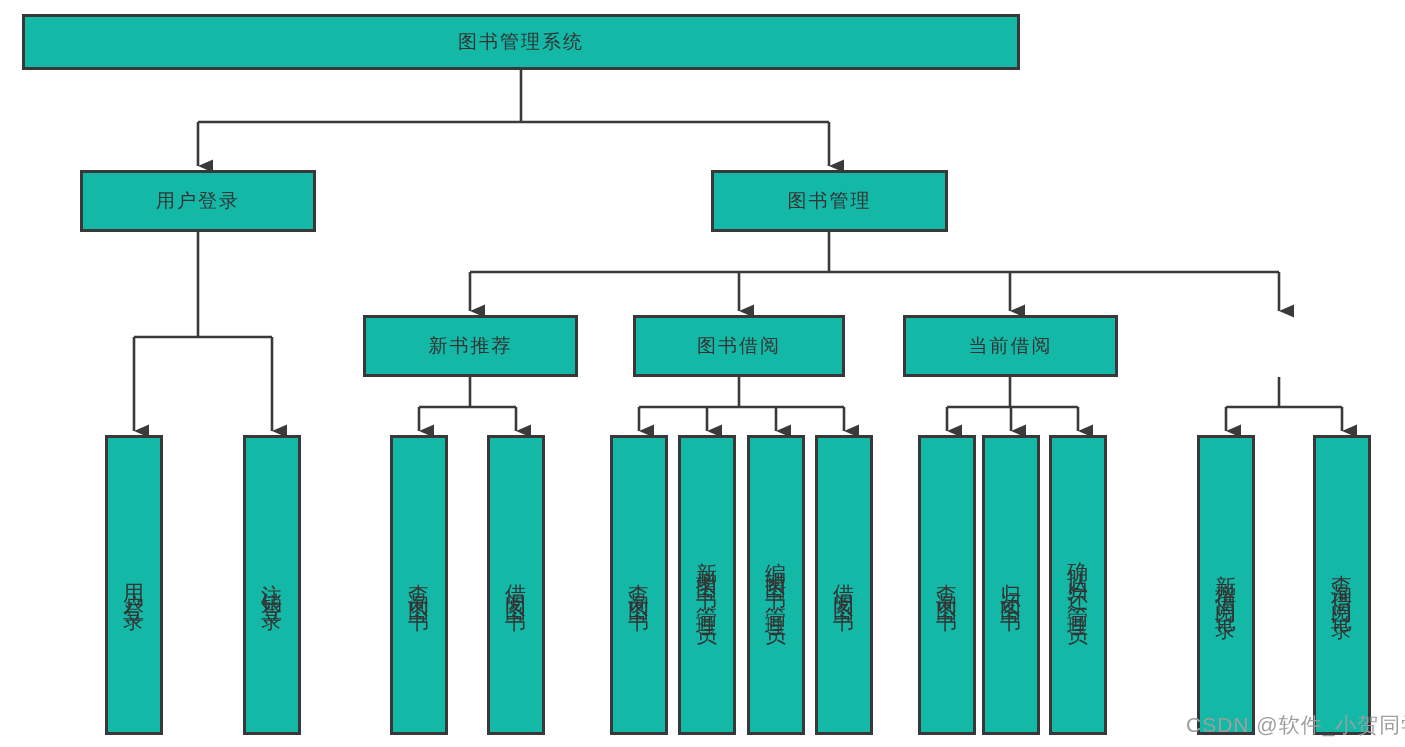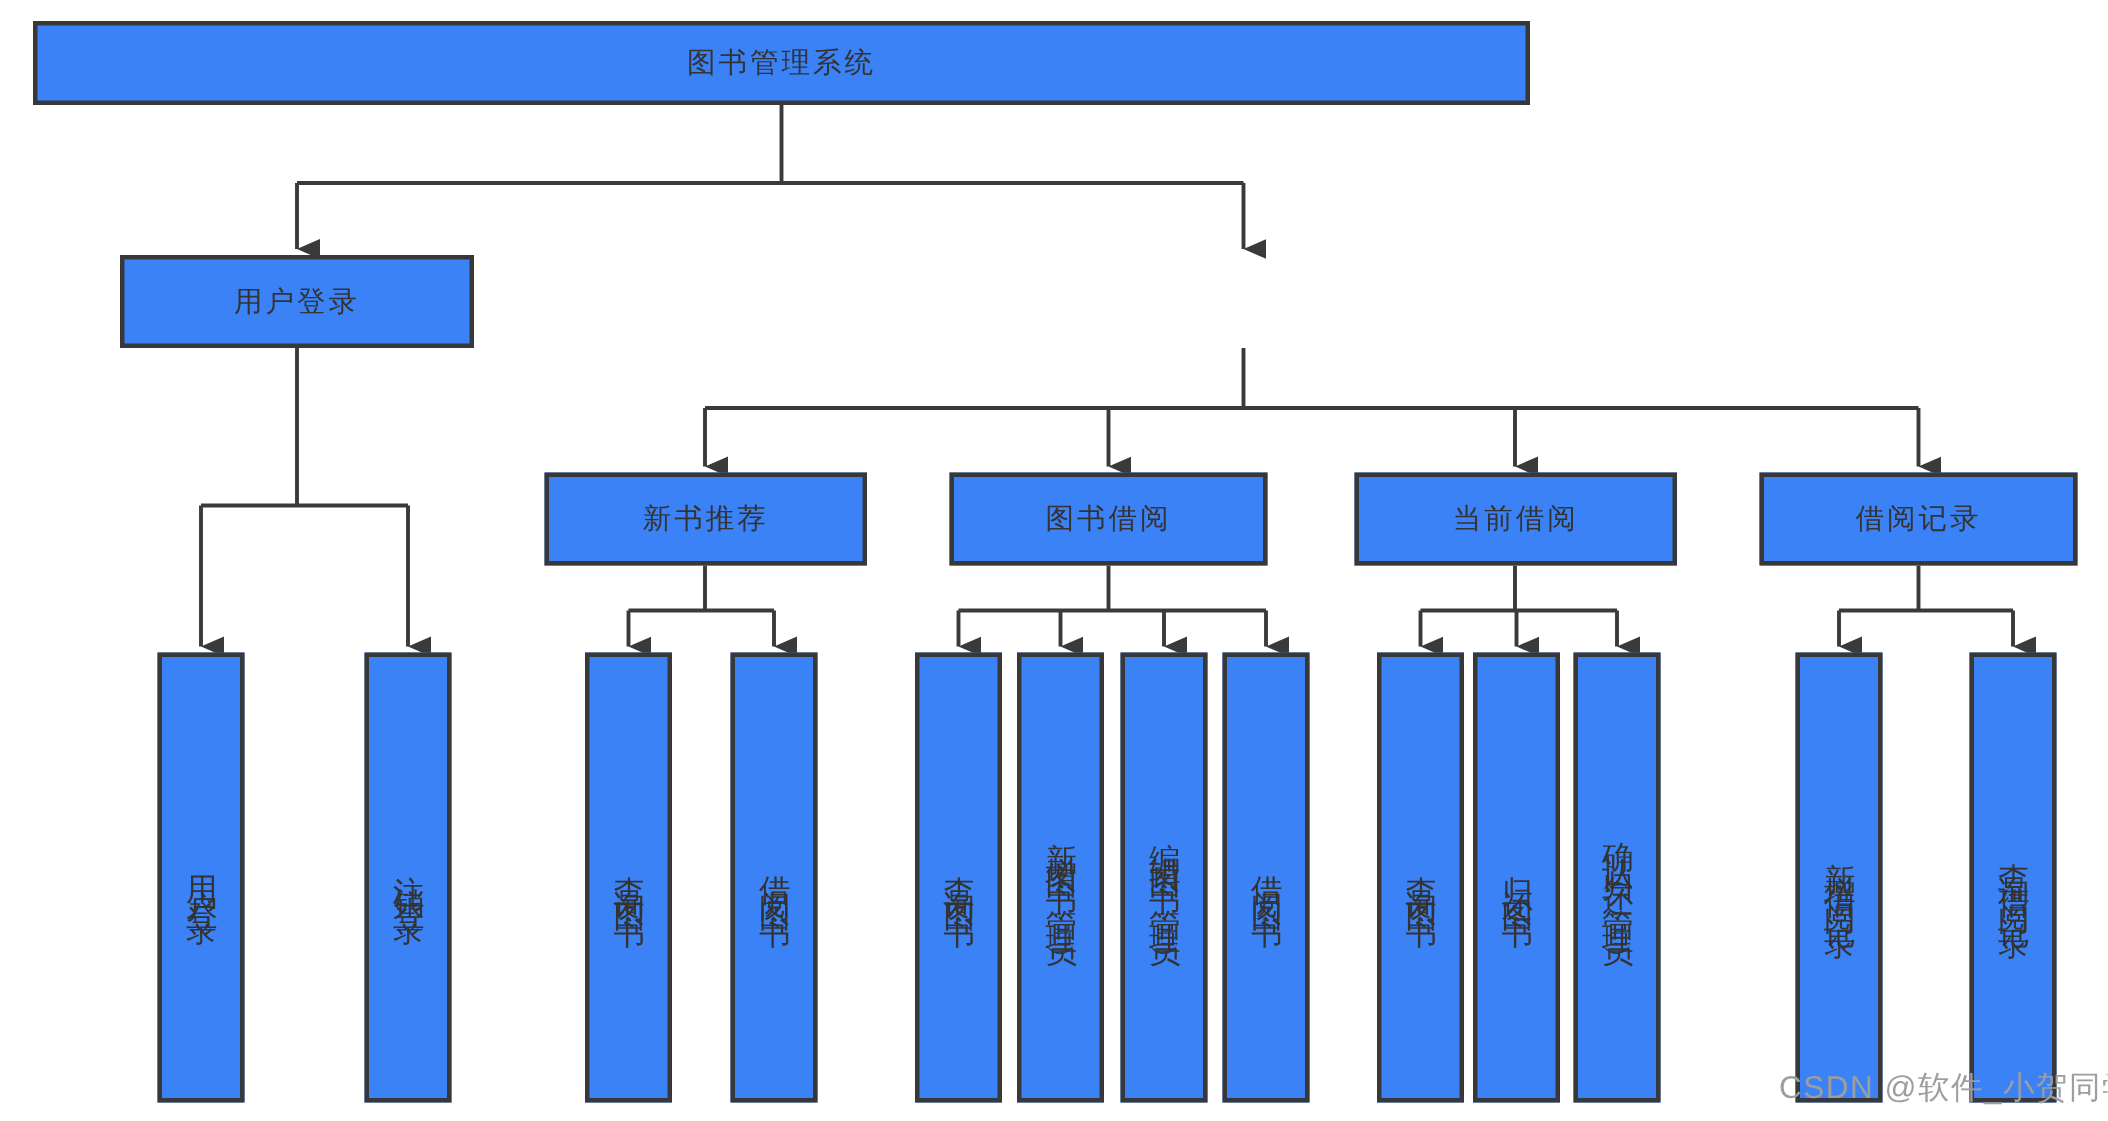--- a/index.html
+++ b/index.html
@@ -22,21 +22,21 @@
     height: 747px;
   }
   svg.connectors {
     position: absolute;
     left: 0;
     top: 0;
     pointer-events: none;
   }
   .box {
     position: absolute;
-    background: #3b82f6;
+    background: #14b8a6;
     border: 3px solid #383838;
     box-sizing: border-box;
     display: flex;
     align-items: center;
     justify-content: center;
     z-index: 2;
   }
   .box.h span {
     font-size: 19px;
     letter-spacing: 2px;
@@ -131,33 +131,33 @@
     </g>
   </svg>
 
   <div class="box h" style="left:22px; top:14px; width:998px; height:56px">
     <span>图书管理系统</span>
   </div>
 
   <div class="box h" style="left:80px; top:170px; width:236px; height:62px">
     <span>用户登录</span>
   </div>
+  <div class="box h" style="left:711px; top:170px; width:237px; height:62px">
+    <span>图书管理</span>
+  </div>
 
   <div class="box h" style="left:363px; top:315px; width:215px; height:62px">
     <span>新书推荐</span>
   </div>
   <div class="box h" style="left:903px; top:315px; width:215px; height:62px">
     <span>当前借阅</span>
   </div>
   <div class="box h" style="left:633px; top:315px; width:212px; height:62px">
     <span>图书借阅</span>
   </div>
-  <div class="box h" style="left:1173px; top:315px; width:212px; height:62px">
-    <span>借阅记录</span>
-  </div>
 
   <div class="box v" style="left:105px; top:435px; width:58px; height:300px">
     <span>用户登录</span>
   </div>
   <div class="box v" style="left:243px; top:435px; width:58px; height:300px">
     <span>注销登录</span>
   </div>
 
   <div class="box v" style="left:390px; top:435px; width:58px; height:300px">
     <span>查询图书</span>

